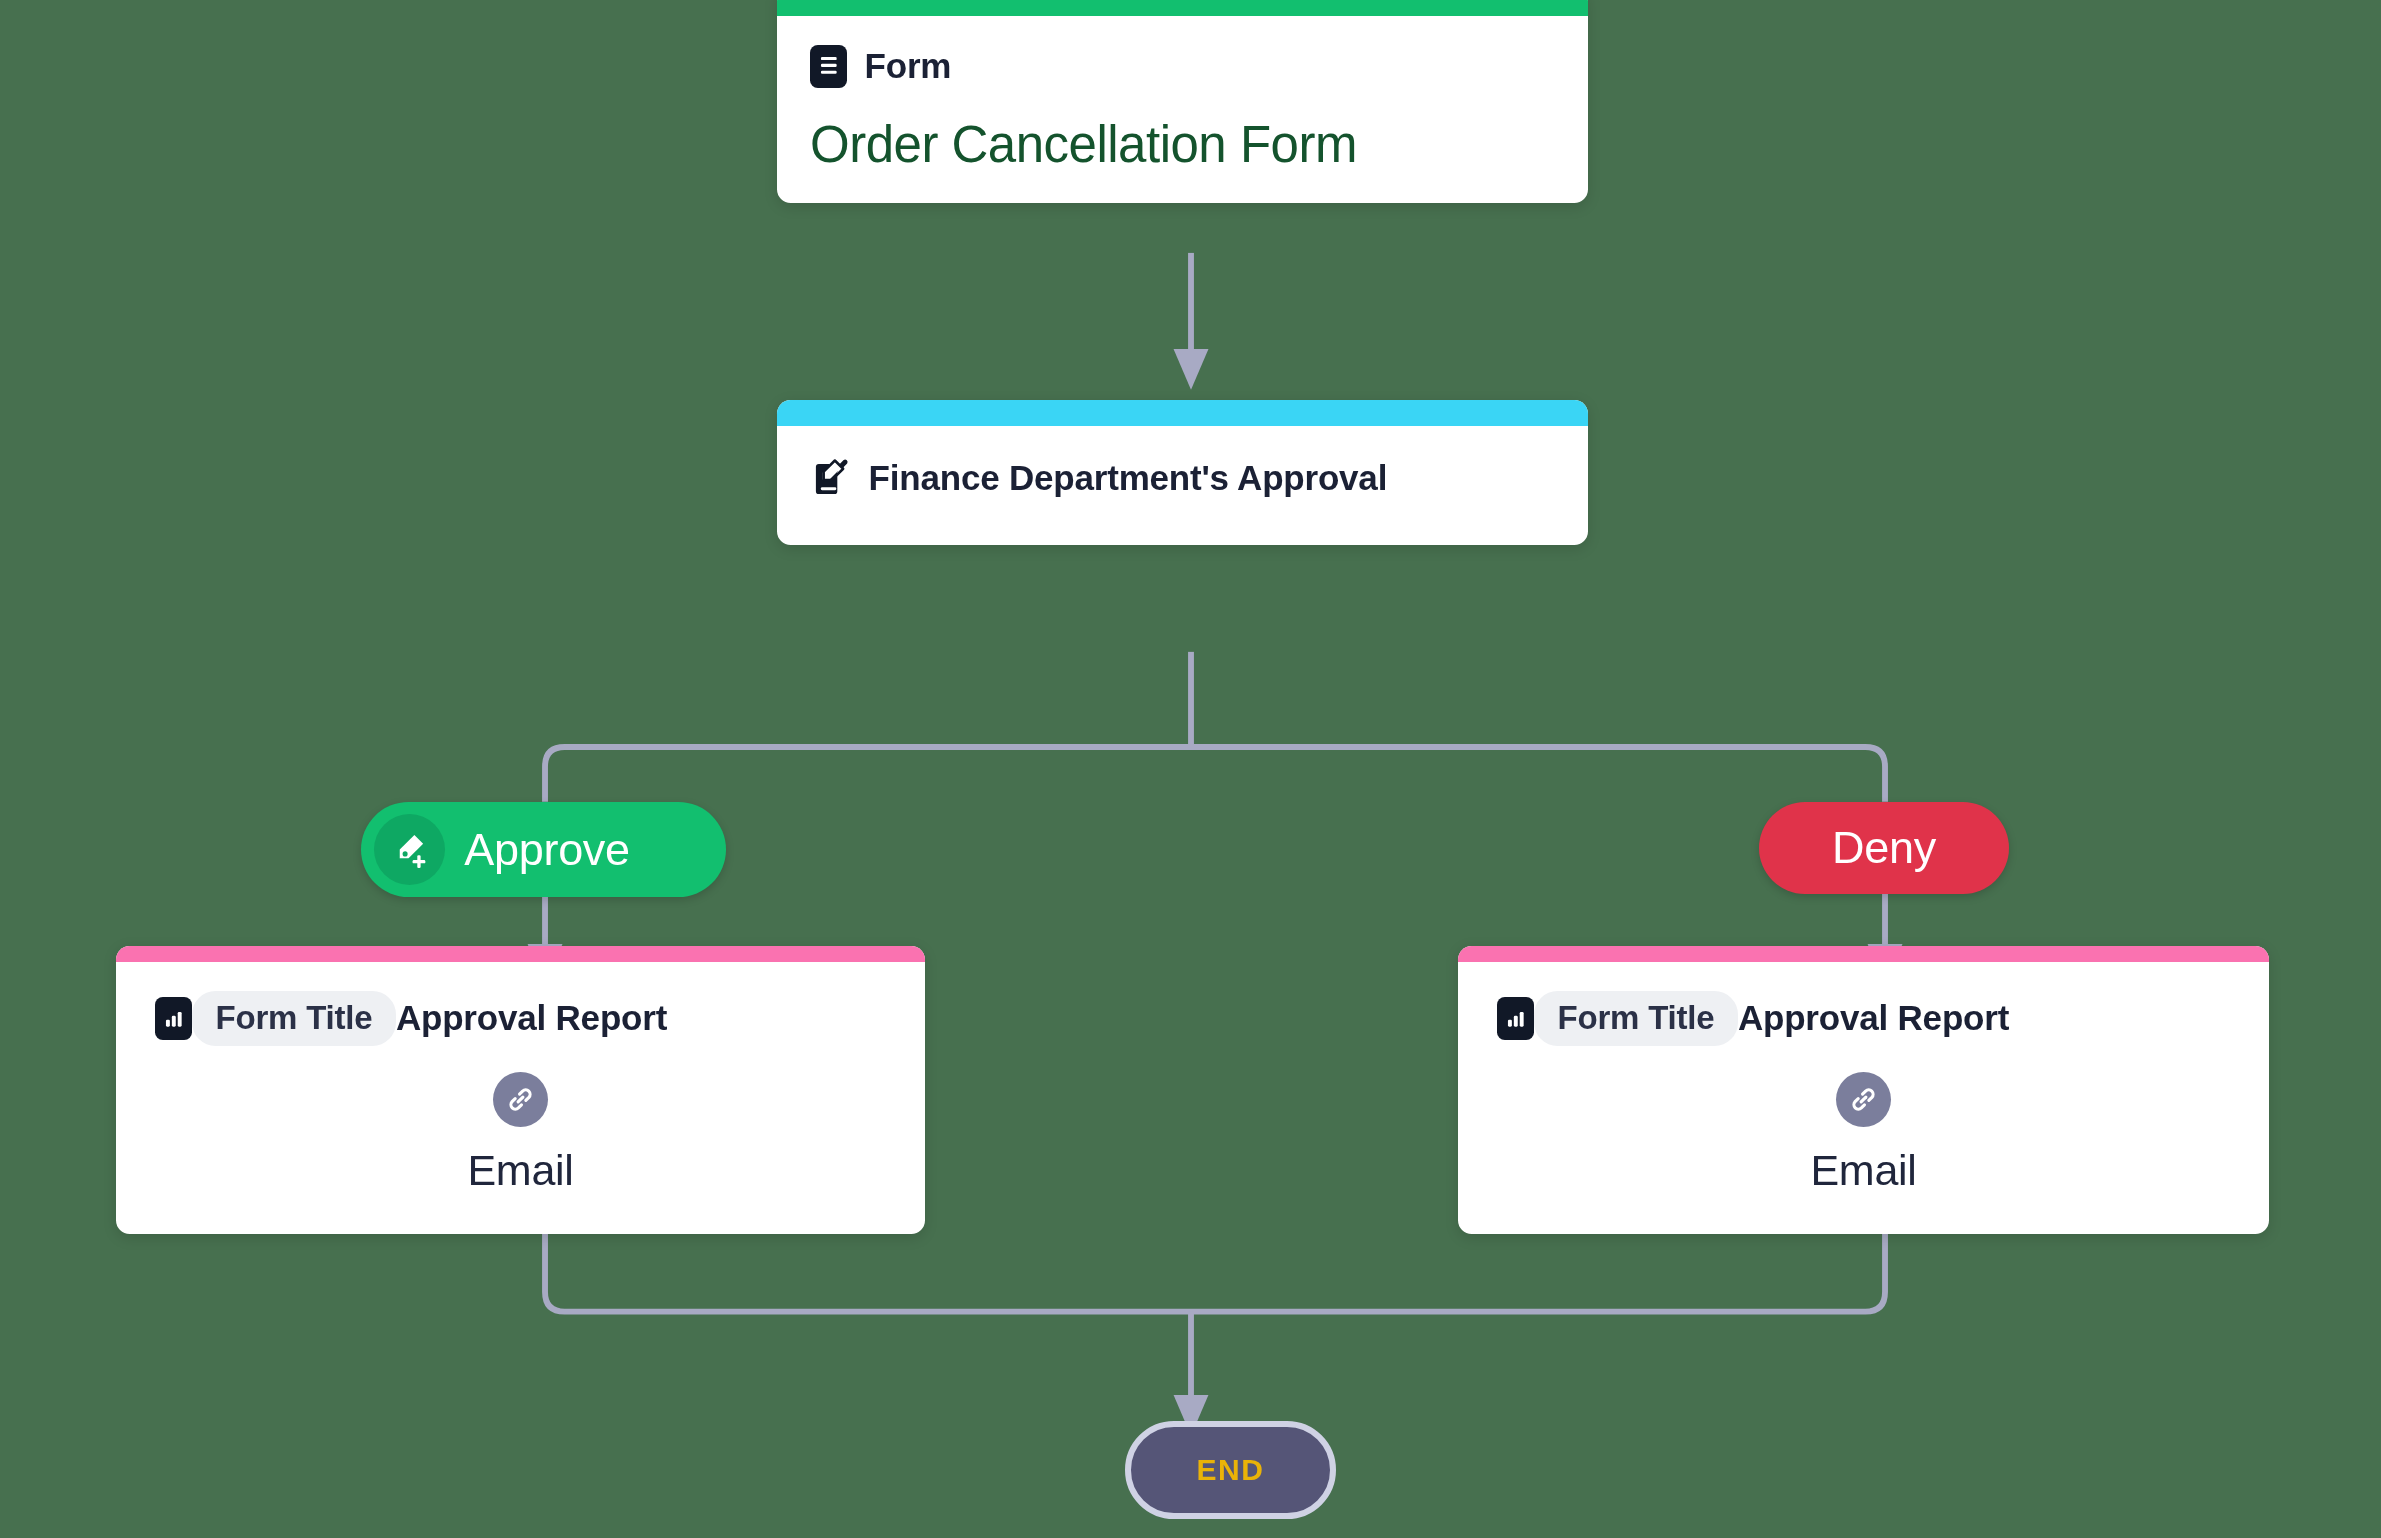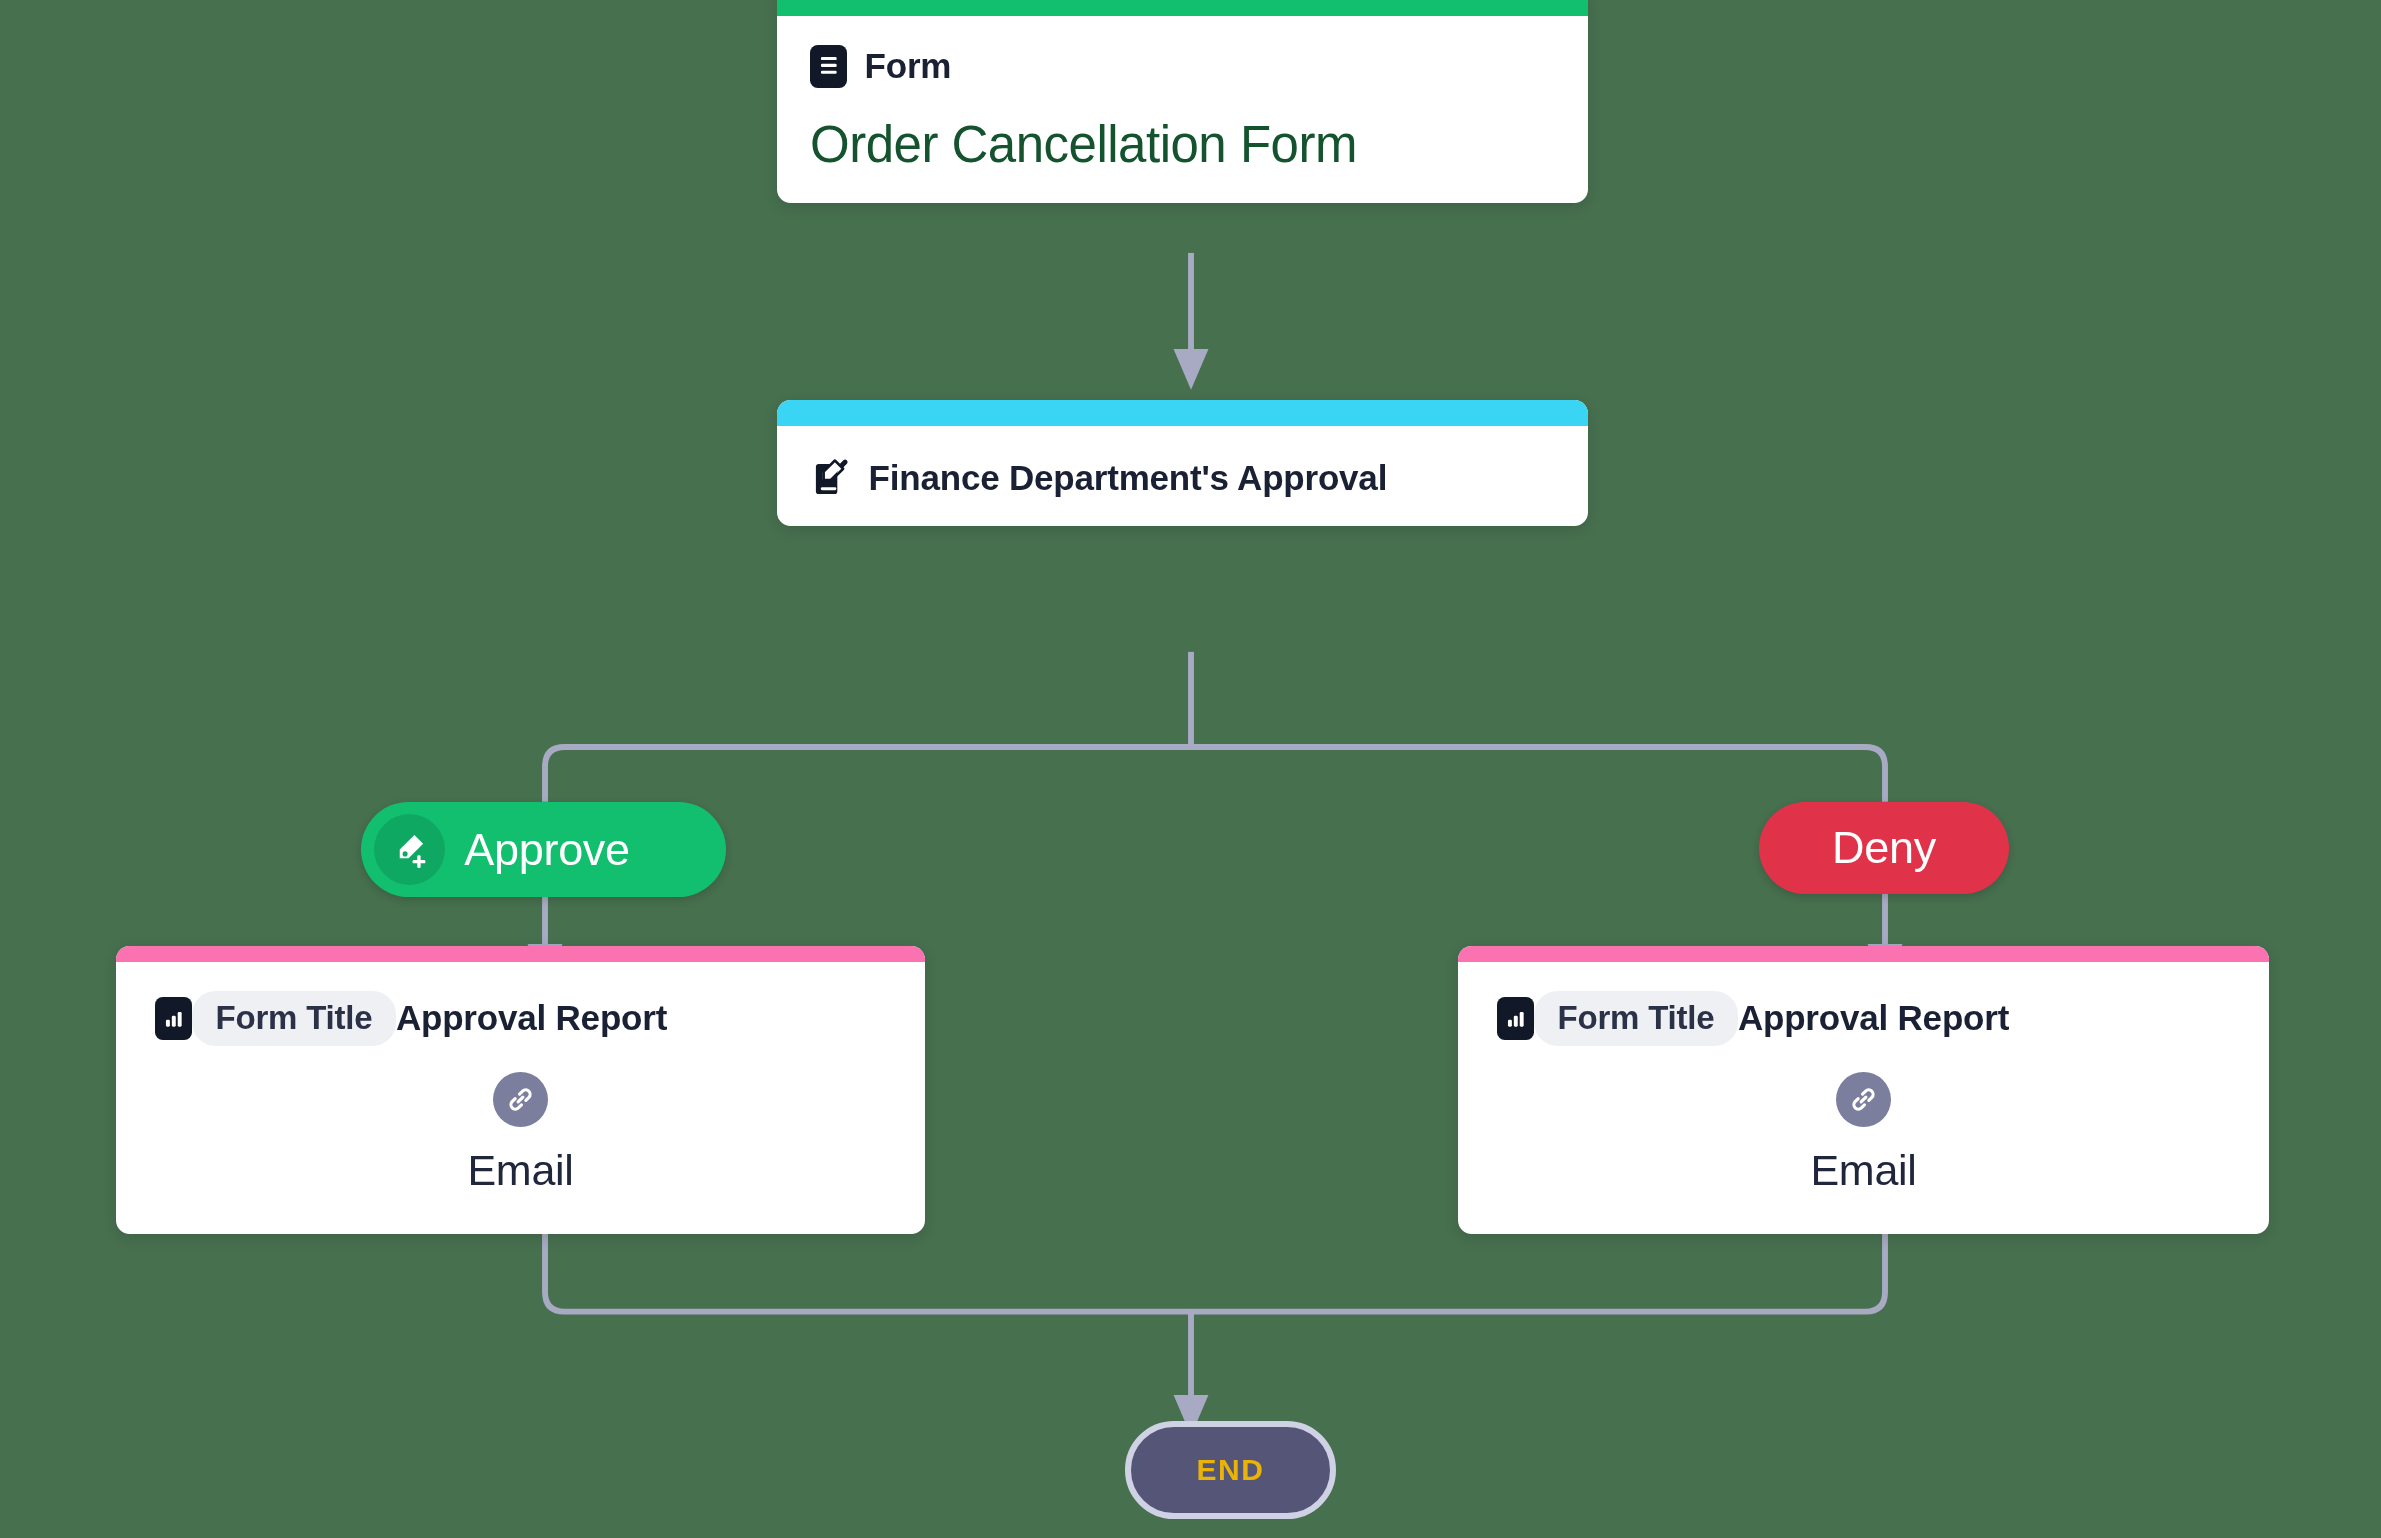--- a/index.html
+++ b/index.html
@@ -255,21 +255,21 @@
           </svg>
         </span>
         <span class="card-head-label">Form</span>
       </div>
       <div class="card-title">Order Cancellation Form</div>
     </div>
   </div>
 
   <div class="node-card" style="left:777px; top:400px; width:811px;">
     <div class="card-accent" style="background:#3ad5f5; height:25.5px;"></div>
-    <div class="card-body" style="padding-top:31px; padding-bottom:26px;">
+    <div class="card-body" style="padding-top:31px; padding-bottom:45px;">
       <div class="card-head">
         <span class="icon-plain">
           <svg width="37" height="41" viewBox="0 0 38 42">
             <path d="M4 9 a3 3 0 0 1 3-3 h11 v8 h8 v20 a3 3 0 0 1 -3 3 h-16 a3 3 0 0 1 -3 -3 z" fill="#111827"></path>
             <path d="M19 6 l8 8 h-8 z" fill="#111827"></path>
             <path d="M22 4 l7 7 l-11 11 l-7 0 l0 -7 z" fill="#ffffff"></path>
             <path d="M23.5 2.5 l8.5 8.5 l-11.5 11.5 l-8.5 0 l0 -8.5 z" fill="none" stroke="#111827" stroke-width="2.6" stroke-linejoin="round"></path>
             <path d="M28 6.5 l4.5 -4.5 a2.6 2.6 0 0 1 3.6 3.6 l-4.5 4.5 z" fill="#111827"></path>
             <rect x="9" y="30" width="16" height="3" rx="1.4" fill="#ffffff"></rect>
           </svg>

